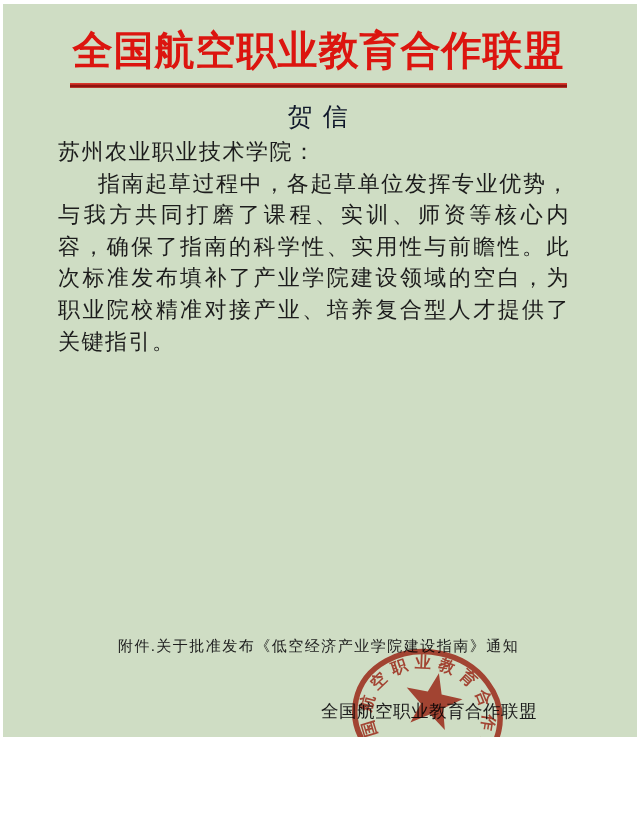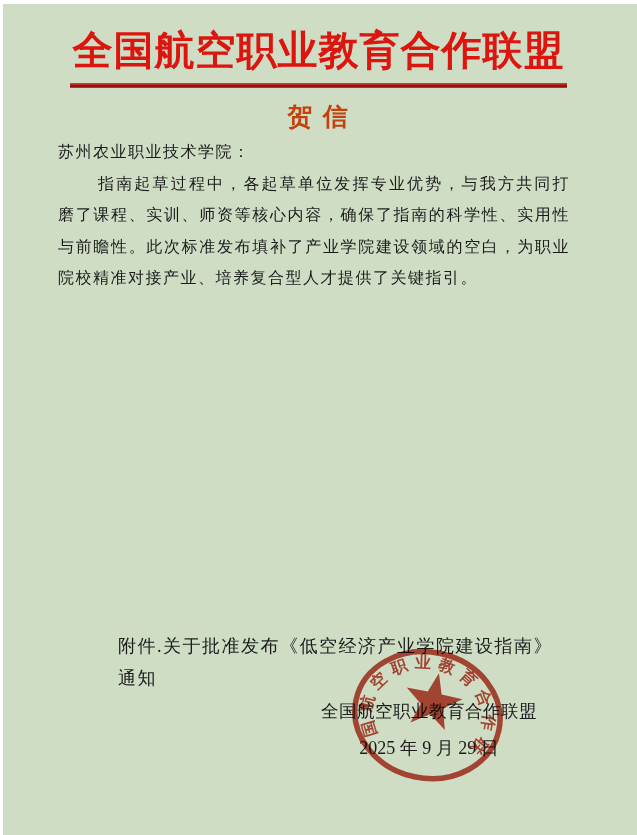--- a/index.html
+++ b/index.html
@@ -1,18 +1,18 @@
 <!DOCTYPE html>
 <html><head>
 <meta charset="utf-8">
 <style>
   html,body{margin:0;padding:0;}
   .page{
     position:relative;
-    width:637px;height:835px;
+    width:637px;height:737px;
     background:#cfddc4;
     overflow:hidden;
     font-family:"Liberation Serif","DejaVu Serif",serif;
     color:#1c1c1c;
   }
   .scan-edge-top{position:absolute;top:0;left:0;width:100%;height:4px;background:#ffffff;}
   .scan-edge-left{position:absolute;top:0;left:0;width:3px;height:100%;background:#ffffff;}
   .org-title{
     position:absolute;top:26px;left:0;width:100%;
     text-align:center;
@@ -23,36 +23,36 @@
     letter-spacing:1px;
     white-space:nowrap;
   }
   .title-rule{
     position:absolute;top:83px;left:70px;width:497px;height:5px;
     background:linear-gradient(to bottom,#d8352a 0%,#d8352a 25%,#8e1410 40%,#8e1410 70%,#c84438 100%);
   }
   .letter-heading{
     position:absolute;top:100px;left:0;width:100%;
     text-align:center;
-    font-size:25px;font-weight:bold;
+    font-size:25px;font-weight:normal;
     letter-spacing:2px;
-    color:#c2410c;
+    color:#0f172a;
   }
   .letter-body{
     position:absolute;top:136px;left:58px;width:512px;
-    font-size:16px;line-height:31.6px;
+    font-size:22px;line-height:31.6px;
     letter-spacing:1.5px;
     text-align:justify;
   }
   .letter-body p{margin:0;padding:0;}
   .recipient{padding-left:27px;}
   .para{text-indent:40px;}
   .attachment-line{
     position:absolute;top:631px;left:58px;width:512px;
-    font-size:18px;line-height:31.6px;letter-spacing:1.5px;
+    font-size:15px;line-height:31.6px;letter-spacing:1.5px;
     padding-left:60px;box-sizing:border-box;
   }
   .signature-block{
     position:absolute;top:699px;right:100px;
     text-align:center;
   }
   .signature-line{
     font-size:17.5px;line-height:24px;letter-spacing:0.5px;
     white-space:nowrap;
   }

